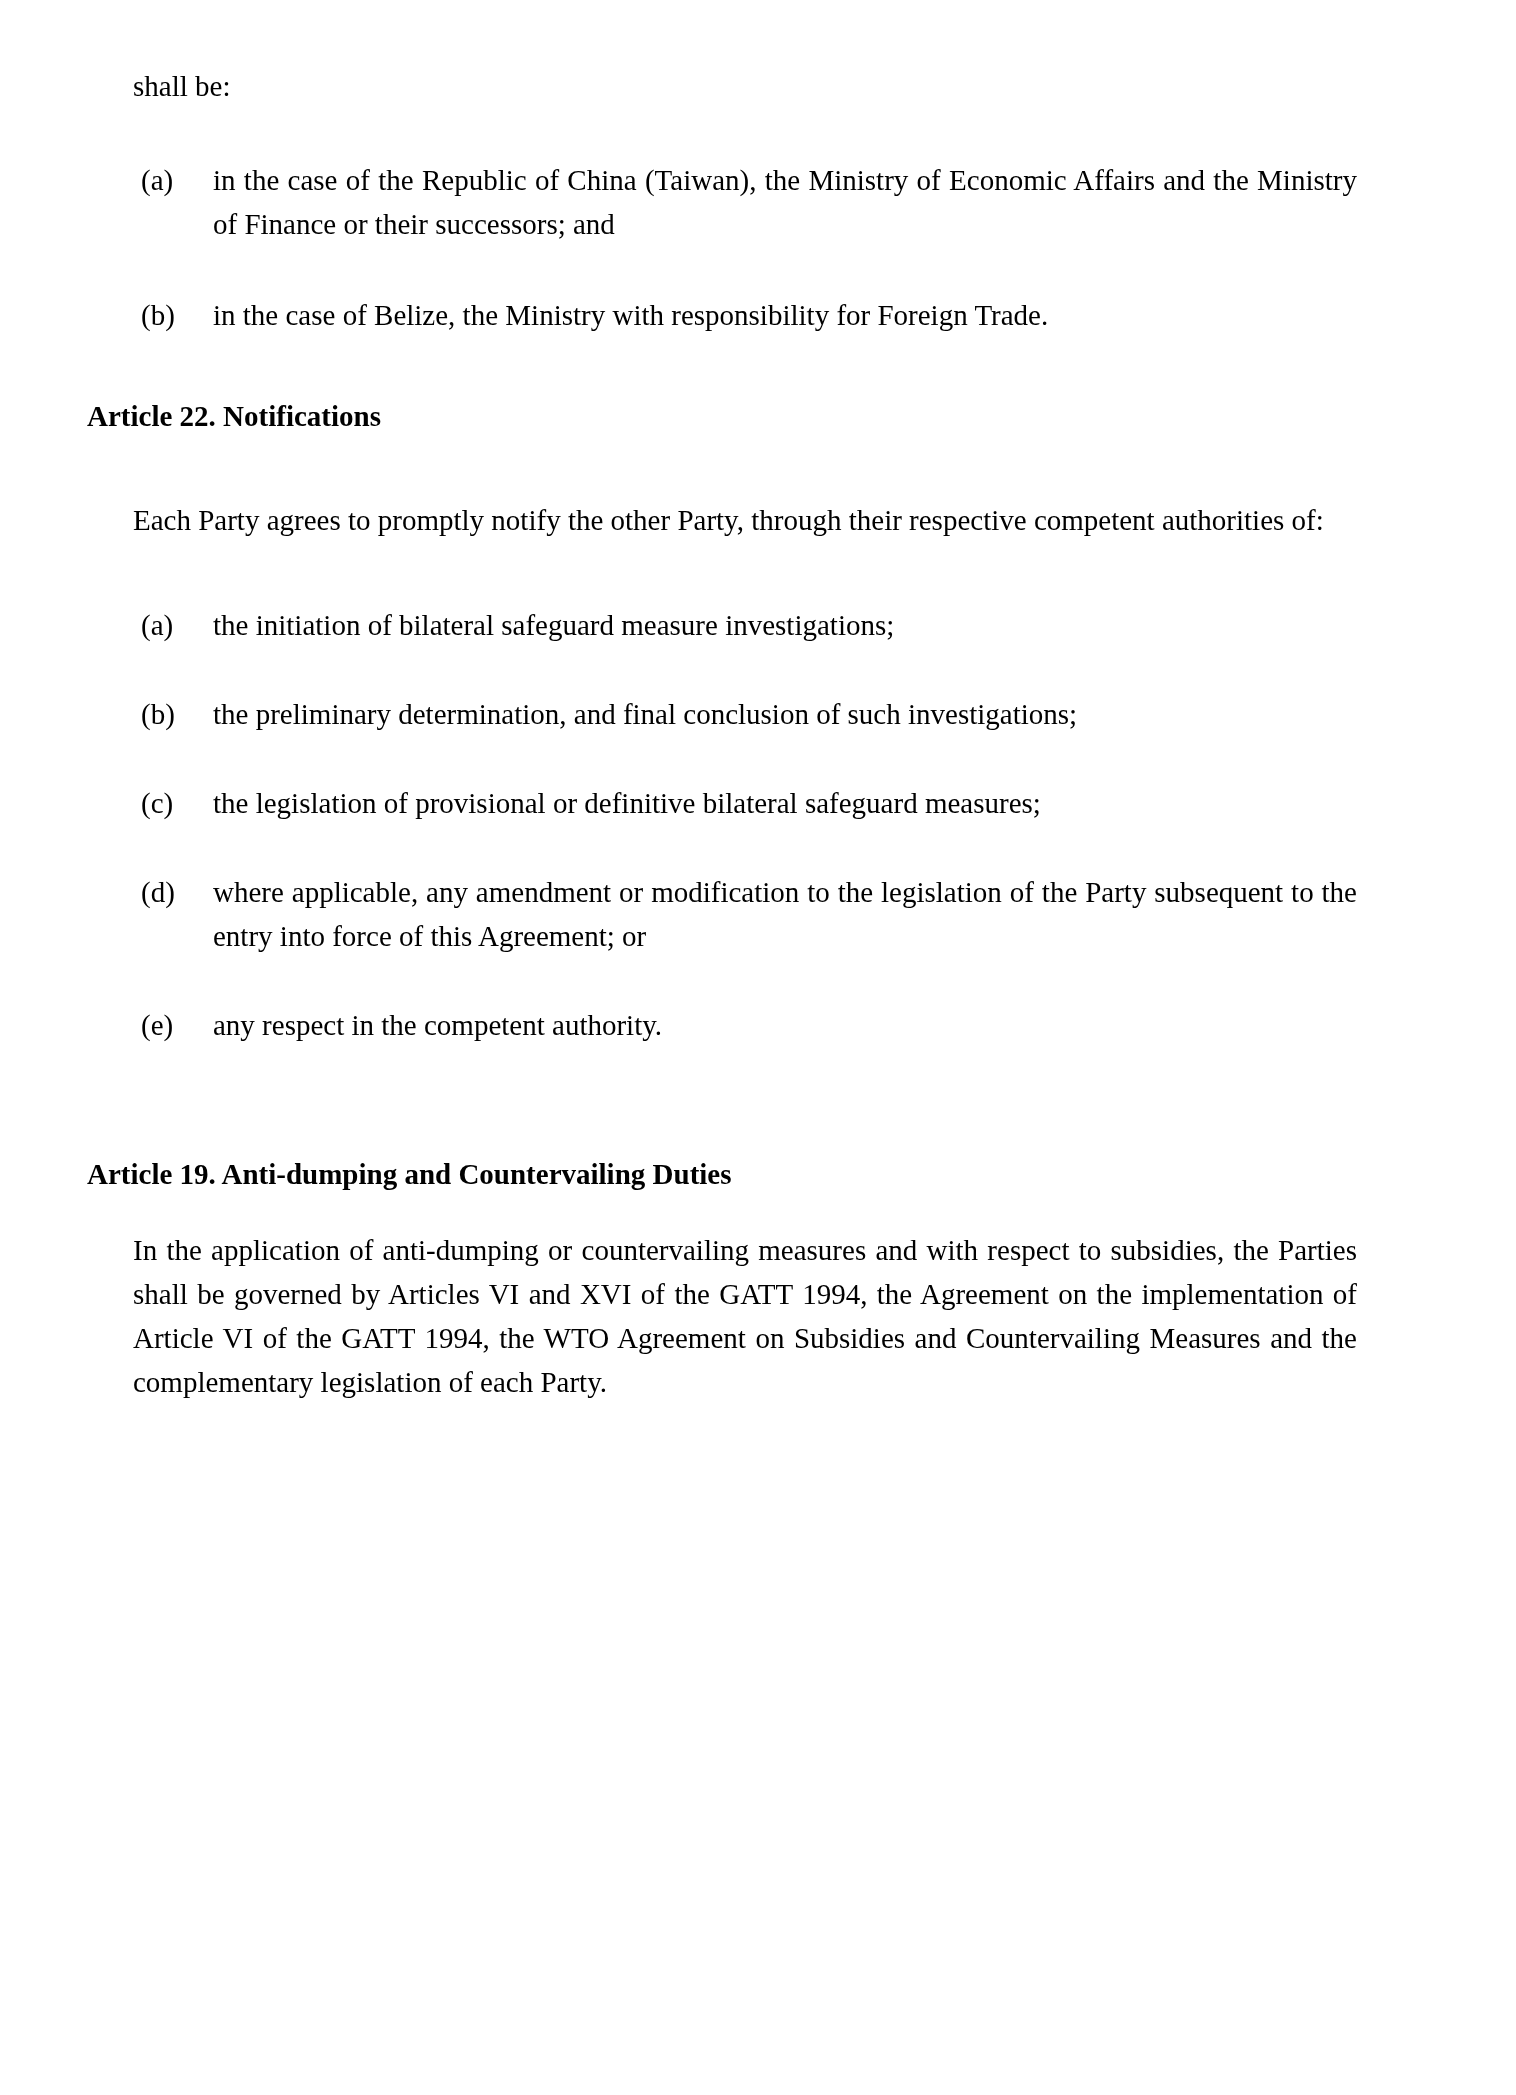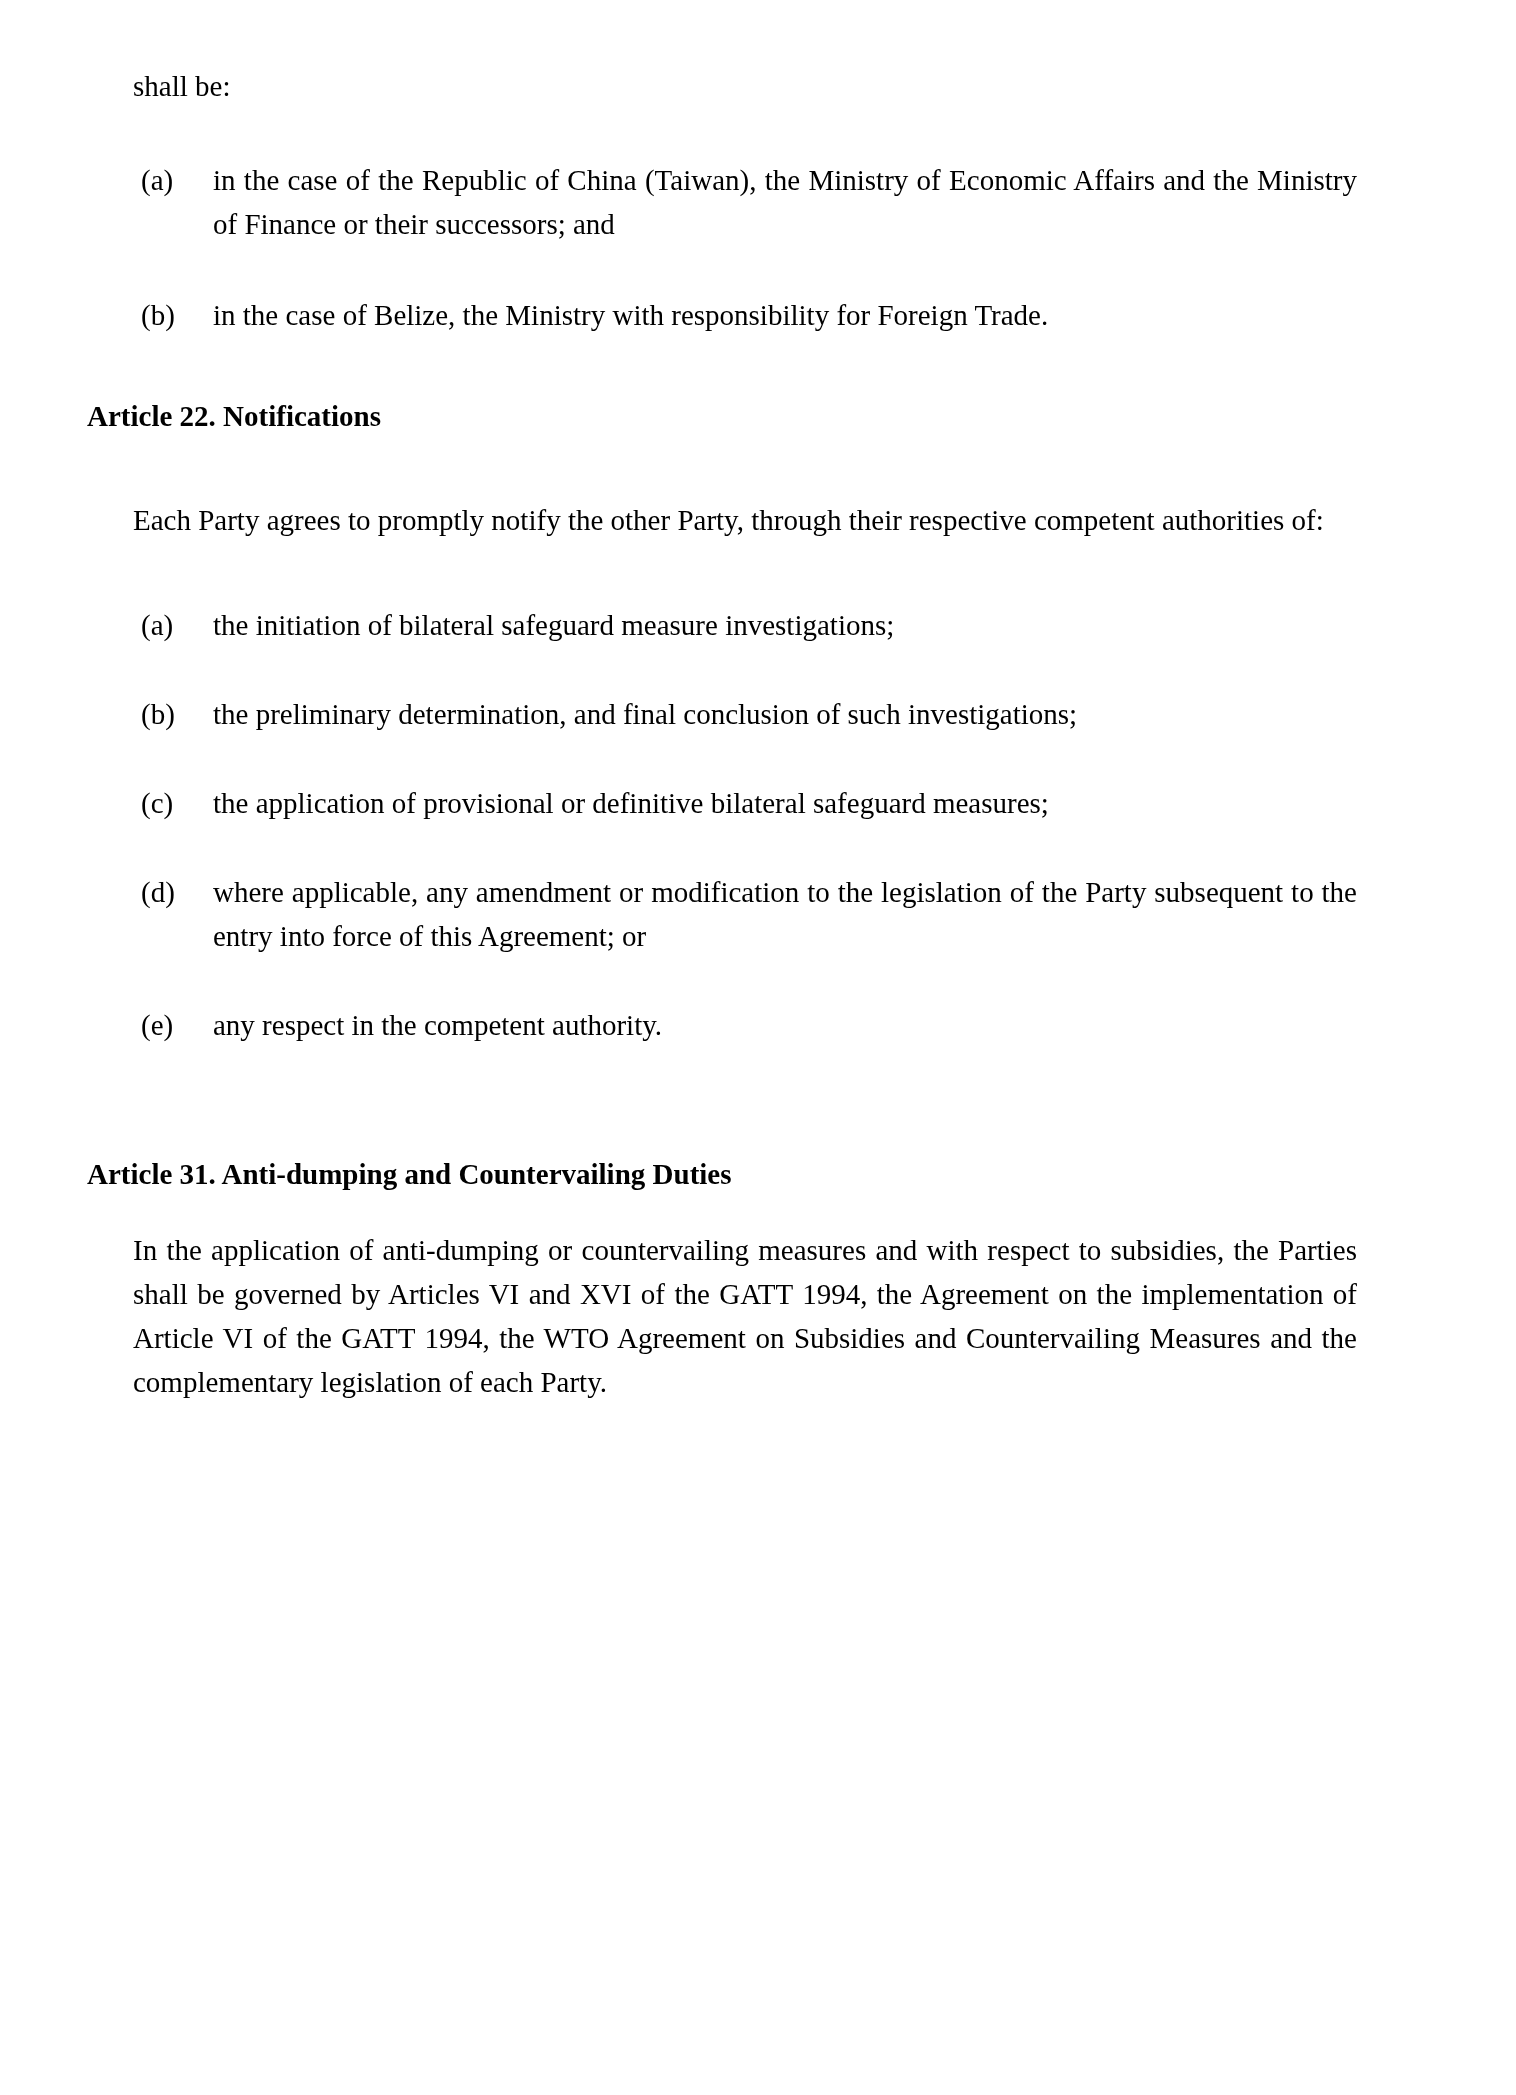--- a/index.html
+++ b/index.html
@@ -83,30 +83,30 @@
     <span class="text">the initiation of bilateral safeguard measure investigations;</span>
   </div>
 
   <div class="item" style="top:692px;">
     <span class="marker">(b)</span>
     <span class="text">the preliminary determination, and final conclusion of such investigations;</span>
   </div>
 
   <div class="item" style="top:781px;">
     <span class="marker">(c)</span>
-    <span class="text">the application of provisional or definitive bilateral safeguard measures;</span>
+    <span class="text">the legislation of provisional or definitive bilateral safeguard measures;</span>
   </div>
 
   <div class="item" style="top:870px;">
     <span class="marker">(d)</span>
     <span class="text justify">where applicable, any amendment or modification to the legislation of the Party subsequent to the entry into force of this Agreement; or</span>
   </div>
 
   <div class="item" style="top:1003px;">
     <span class="marker">(e)</span>
     <span class="text">any respect in the competent authority.</span>
   </div>
 
-  <h2 class="heading" style="top:1139px;">Article 31. Anti-dumping and Countervailing Duties</h2>
+  <h2 class="heading" style="top:1139px;">Article 19. Anti-dumping and Countervailing Duties</h2>
 
   <p class="para justify" style="top:1228px;">In the application of anti-dumping or countervailing measures and with respect to subsidies, the Parties shall be governed by Articles VI and XVI of the GATT 1994, the Agreement on the implementation of Article VI of the GATT 1994, the WTO Agreement on Subsidies and Countervailing Measures and the complementary legislation of each Party.</p>
 
 </div>
 
 </body></html>

